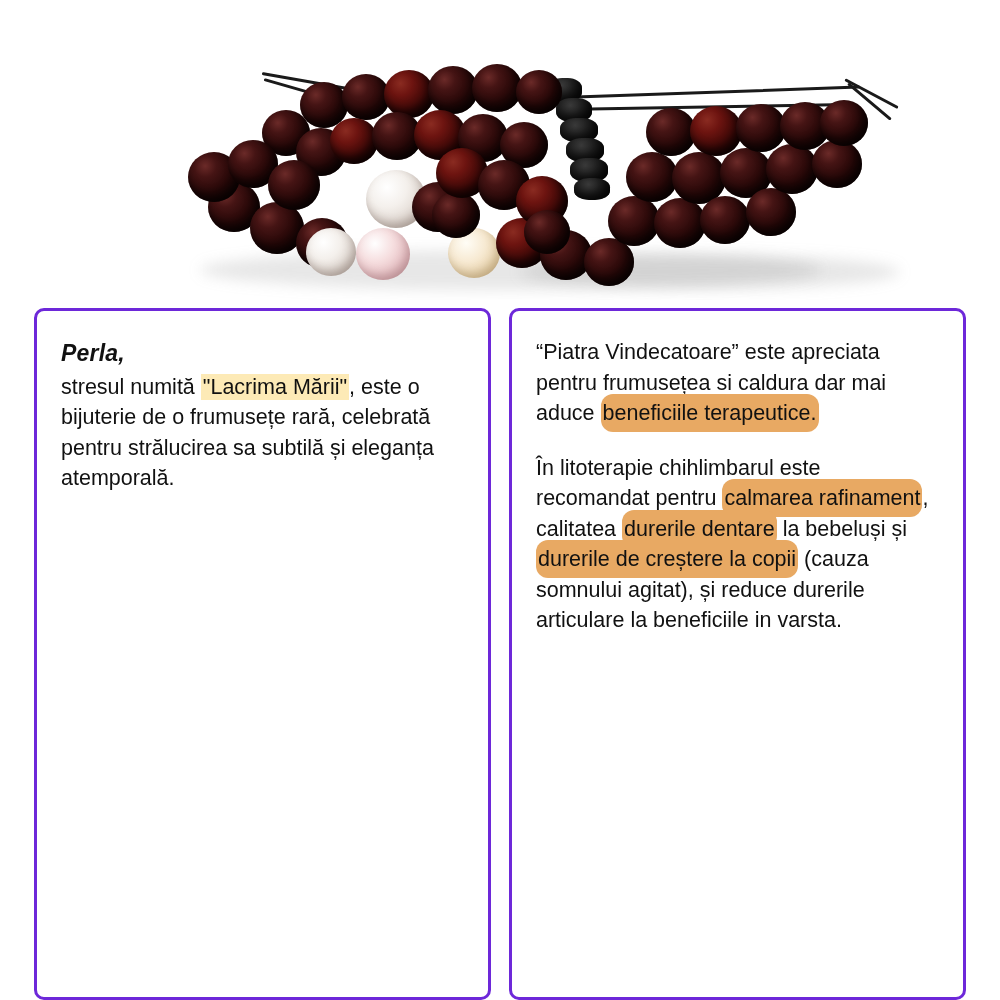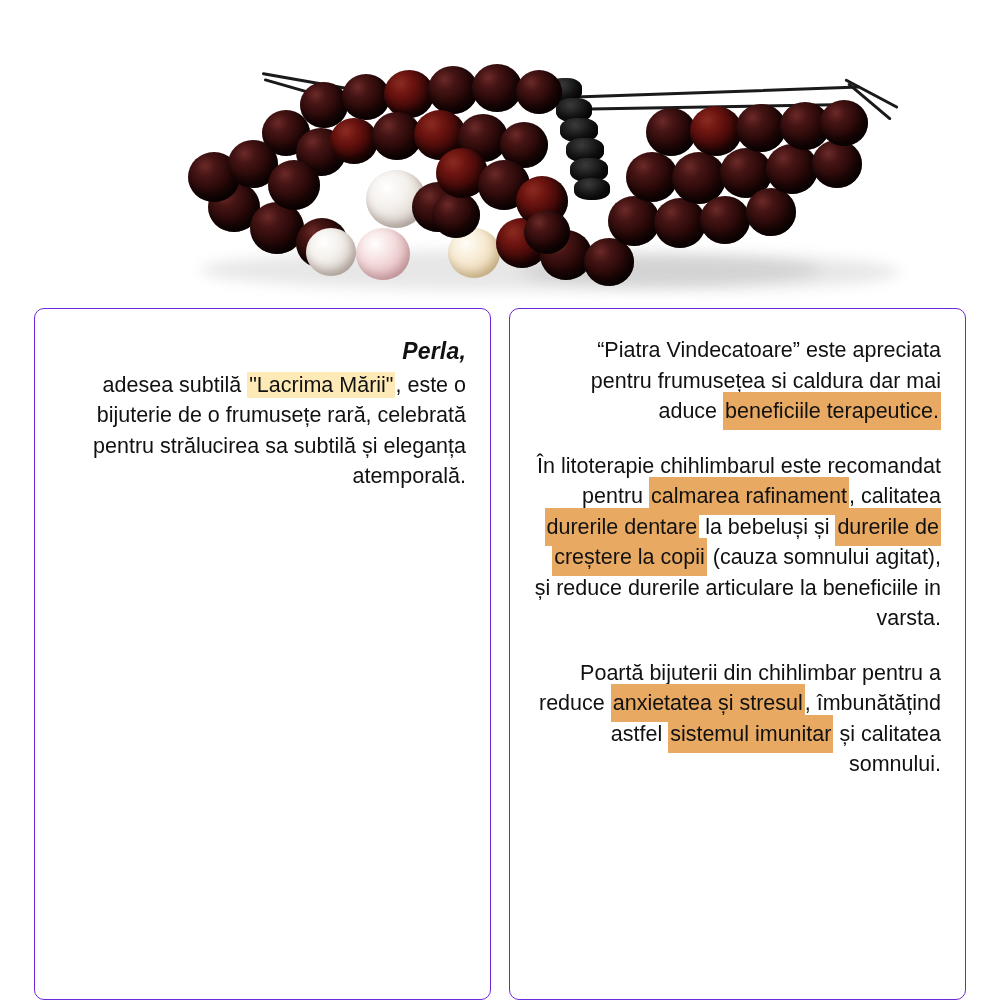--- a/index.html
+++ b/index.html
@@ -80,28 +80,27 @@
     width: 1000px;
     height: 700px;
     display: flex;
     gap: 18px;
     padding: 8px 34px 0 34px;
     box-sizing: border-box;
   }
   .card {
     flex: 1 1 0;
     background: #ffffff;
-    border: 1px solid #6d28d9;
+    border: 3px solid #6d28d9;
     border-radius: 10px;
     padding: 26px 24px 20px 24px;
     box-sizing: border-box;
     font-size: 21.5px;
     line-height: 1.42;
     color: #111;
-    text-align: right;
   }
   .card-title {
     font-weight: bold;
     font-style: italic;
     font-size: 23px;
     margin: 0 0 2px 0;
     letter-spacing: 0.2px;
   }
   .para {
     margin: 0 0 24px 0;
@@ -110,20 +109,21 @@
   .hl-yellow {
     background: #fdeab6;
     padding: 1px 2px;
     box-decoration-break: clone;
     -webkit-box-decoration-break: clone;
   }
   .hl-amber {
     background: #e8a963;
     padding: 7px 2px;
     box-decoration-break: clone;
+    border-radius: 12px;
     -webkit-box-decoration-break: clone;
   }
 </style>
 </head>
 <body>
 
 <div class="photo">
   <div class="photo-stage">
 
     <div class="shadow-blur" style="left:200px; top:250px; width:620px; height:40px;"></div>
@@ -194,29 +194,26 @@
     <div class="bead" style="left:812px; top:140px; width:50px; height:48px;"></div>
     <div class="bead" style="left:820px; top:100px; width:48px; height:46px;"></div>
   </div>
 </div>
 
 <div class="cards">
 
   <div class="card">
     <div class="card-title">Perla,</div>
     <p class="para">
-      <span>adesea subtilă </span><span class="hl-yellow">"Lacrima Mării"</span><span>, este o bijuterie de o frumusețe rară, celebrată pentru strălucirea sa subtilă și eleganța atemporală.</span>
+      <span>stresul numită </span><span class="hl-yellow">"Lacrima Mării"</span><span>, este o bijuterie de o frumusețe rară, celebrată pentru strălucirea sa subtilă și eleganța atemporală.</span>
     </p>
   </div>
 
   <div class="card">
     <p class="para">
       <span>“Piatra Vindecatoare” este apreciata pentru frumusețea si caldura  dar mai aduce </span><span class="hl-amber">beneficiile terapeutice.</span>
     </p>
     <p class="para">
       <span>În litoterapie chihlimbarul este recomandat pentru </span><span class="hl-amber">calmarea rafinament</span><span>, calitatea </span><span class="hl-amber">durerile dentare</span><span> la bebeluși și </span><span class="hl-amber">durerile de creștere la copii</span><span> (cauza somnului agitat), și reduce durerile articulare la beneficiile in varsta.</span>
     </p>
-    <p class="para">
-      <span>Poartă bijuterii din chihlimbar pentru a reduce </span><span class="hl-amber">anxietatea și stresul</span><span>, îmbunătățind astfel </span><span class="hl-amber">sistemul imunitar</span><span> și calitatea somnului.</span>
-    </p>
   </div>
 
 </div>
 
 </body></html>

